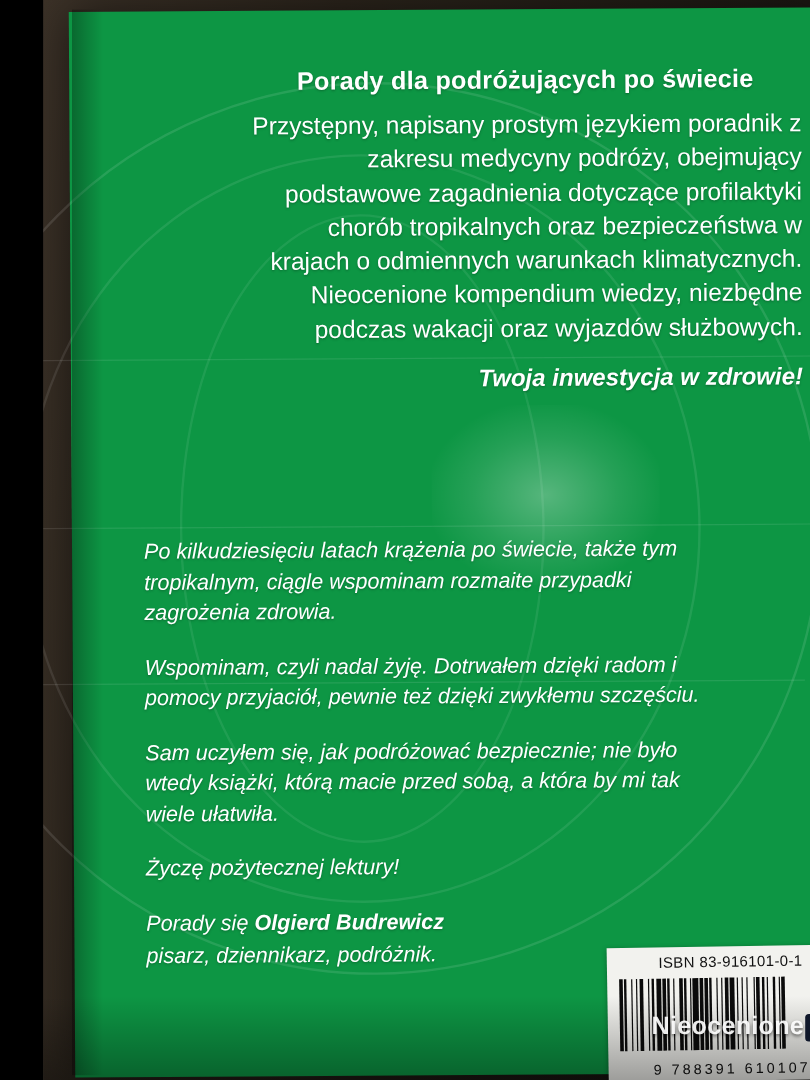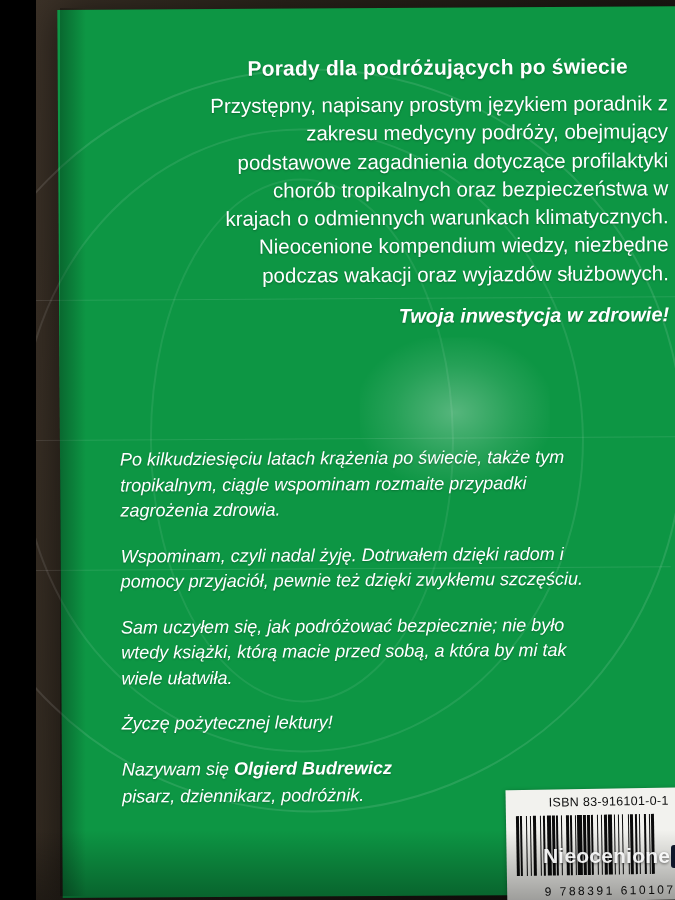--- a/index.html
+++ b/index.html
@@ -212,21 +212,21 @@
       <div id="headline">Porady dla podróżujących po świecie</div>
       <div class="para">Przystępny, napisany prostym językiem poradnik z zakresu medycyny podróży, obejmujący podstawowe zagadnienia dotyczące profilaktyki chorób tropikalnych oraz bezpieczeństwa w krajach o odmiennych warunkach klimatycznych. Nieocenione kompendium wiedzy, niezbędne podczas wakacji oraz wyjazdów służbowych.</div>
       <div id="tagline">Twoja inwestycja w zdrowie!</div>
     </div>
 
     <div id="testimonial">
       <p>Po kilkudziesięciu latach krążenia po świecie, także tym tropikalnym, ciągle wspominam rozmaite przypadki zagrożenia zdrowia.</p>
       <p>Wspominam, czyli nadal żyję. Dotrwałem dzięki radom i pomocy przyjaciół, pewnie też dzięki zwykłemu szczęściu.</p>
       <p>Sam uczyłem się, jak podróżować bezpiecznie; nie było wtedy książki, którą macie przed sobą, a która by mi tak wiele ułatwiła.</p>
       <p>Życzę pożytecznej lektury!</p>
-      <p><span>Nazywam się </span><span class="author-name">Olgierd Budrewicz</span></p>
+      <p><span>Porady się </span><span class="author-name">Olgierd Budrewicz</span></p>
       <p style="margin-top:-18px">pisarz, dziennikarz, podróżnik.</p>
     </div>
 
     <div id="barcode-panel">
       <div id="isbn-text">ISBN 83-916101-0-1</div>
       <div id="bars">
           <i style="width: 2.8px;"></i>
           <i class="sp" style="width: 1.4px;"></i>
           <i style="width: 1.4px;"></i>
           <i class="sp" style="width: 4.2px;"></i>

